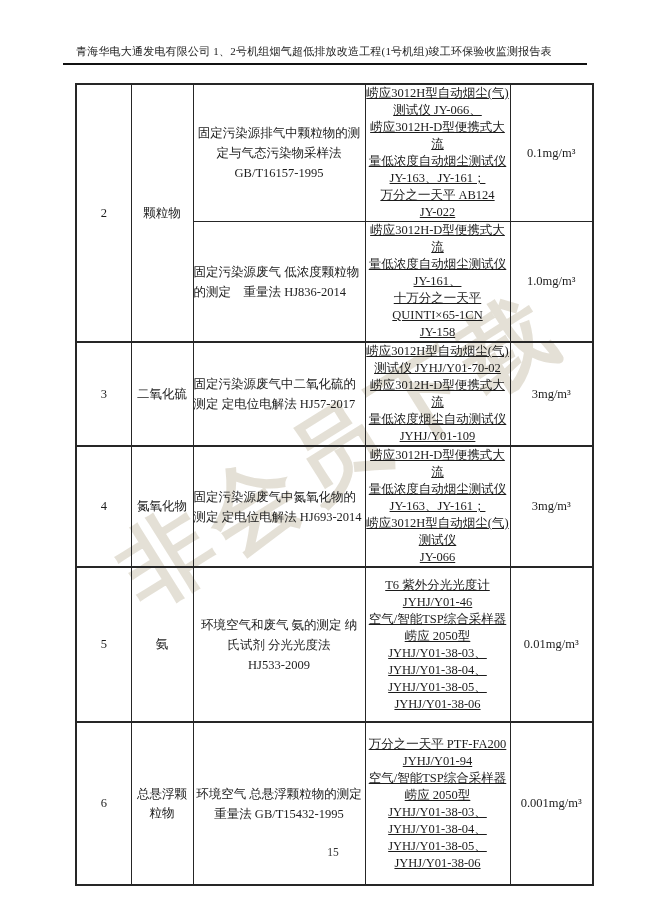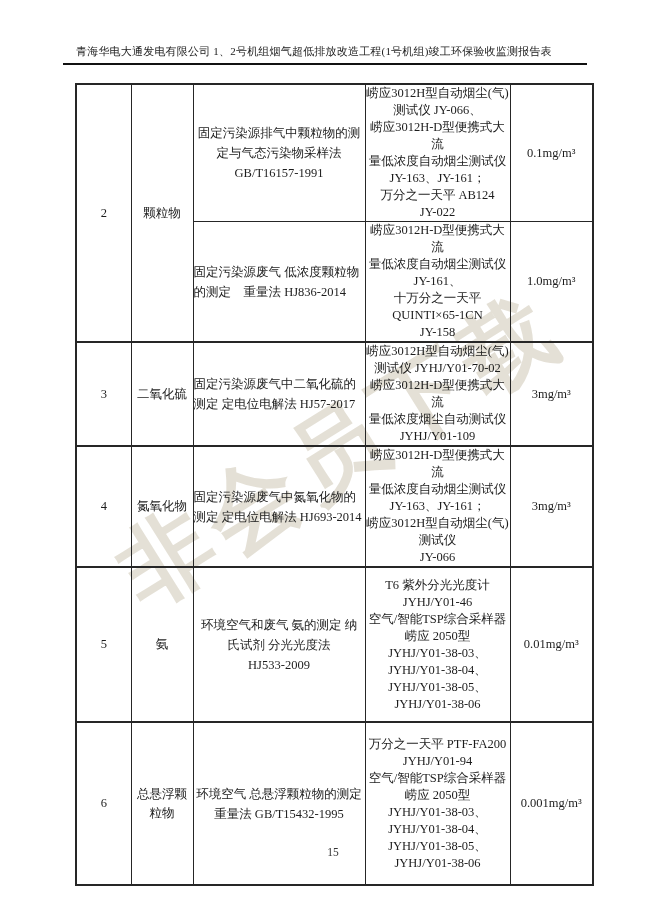--- a/index.html
+++ b/index.html
@@ -66,21 +66,21 @@
     overflow: hidden;
   }
   .doc-table { border: 2px solid #262626; }
   .doc-table tr.main-start > td { border-top: 2px solid #262626; }
   .cell-no { font-size: 12px; }
   .cell-item { line-height: 19px; padding: 0 5px; margin-left: 42px; }
   .cell-method { padding: 2px 7px; }
   .cell-method .line { line-height: 20px; }
   .cell-method.align-left { text-align: left; }
   .cell-method.align-center { text-align: center; }
-  .cell-instrument { padding: 2px 4px; }
+  .cell-instrument { padding: 2px 4px; text-decoration: underline; }
   .cell-instrument .line { line-height: 17px; }
   .cell-limit { font-size: 12px; }
   .page-number {
     position: absolute;
     top: 846px;
     left: 8px;
     width: 650px;
     text-align: center;
     font-size: 11.5px;
     color: #333;
@@ -103,21 +103,21 @@
     </colgroup>
     <tbody id="table-body">
         <tr class="main-start" style="height: 120px;">
           <td class="cell-no" rowspan="2">2</td>
           <td class="cell-item" rowspan="2">
             <div class="line">颗粒物</div>
           </td>
           <td class="cell-method align-center">
             <div class="line">固定污染源排气中颗粒物的测</div>
             <div class="line">定与气态污染物采样法</div>
-            <div class="line">GB/T16157-1991</div>
+            <div class="line">GB/T16157-1995</div>
           </td>
           <td class="cell-instrument">
             <div class="line">崂应3012H型自动烟尘(气)</div>
             <div class="line">测试仪 JY-066、</div>
             <div class="line">崂应3012H-D型便携式大流</div>
             <div class="line">量低浓度自动烟尘测试仪</div>
             <div class="line">JY-163、JY-161；</div>
             <div class="line">万分之一天平 AB124</div>
             <div class="line">JY-022</div>
           </td>

